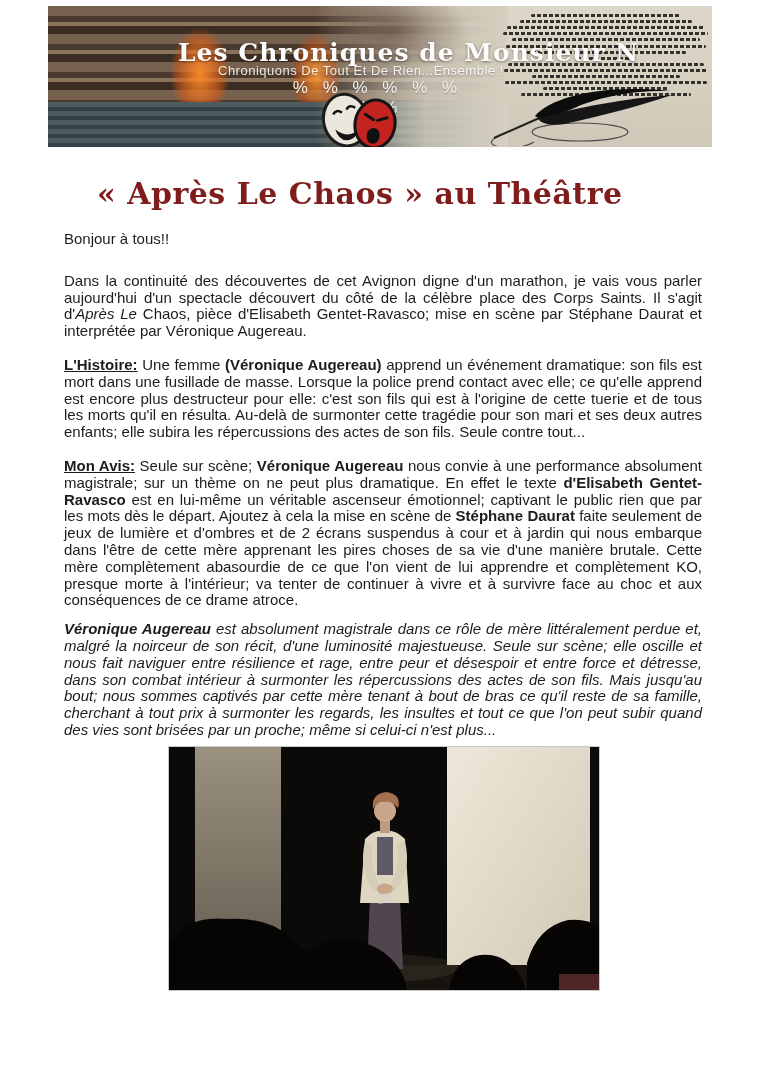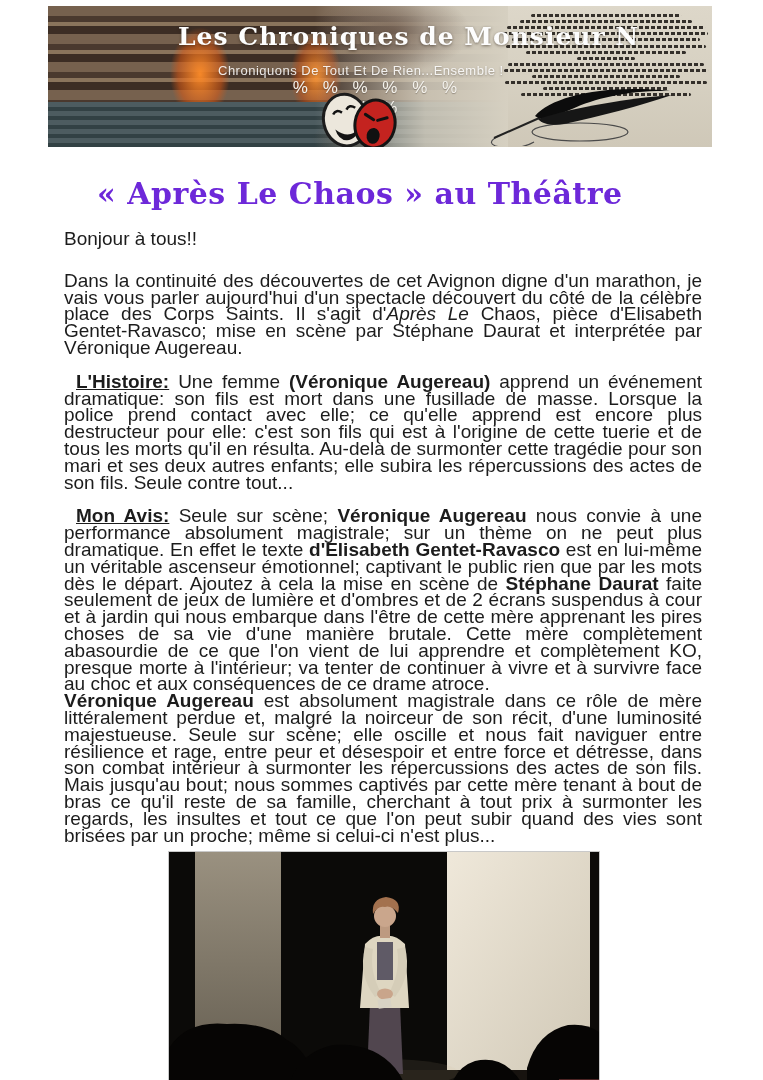--- a/index.html
+++ b/index.html
@@ -17,47 +17,47 @@
       repeating-linear-gradient(180deg,#76614e 0 10px,#4a392e 10px 16px,#8a745c 16px 20px,#3c2d24 20px 28px),
       #3a2c23;}
   .seats{position:absolute;left:0;top:96px;width:460px;height:45px;
     background:repeating-linear-gradient(180deg,#4d5c60 0 5px,#324144 5px 9px);}
   .theaterfade{position:absolute;left:0;top:0;width:460px;height:141px;
     background:linear-gradient(90deg, rgba(214,208,193,0) 58%, rgba(214,208,193,.85) 82%, #d6d0c1 100%);}
   .smudge{position:absolute;left:0;top:0;width:664px;height:141px;pointer-events:none;
     background:
       radial-gradient(ellipse 110px 60px at 52% 18%, rgba(78,52,38,.55), rgba(78,52,38,0) 70%),
       radial-gradient(ellipse 60px 30px at 46% 95%, rgba(90,70,55,.35), rgba(90,70,55,0) 70%);}
-  .site-title{position:absolute;left:130px;top:16px;width:430px;text-align:center;
+  .site-title{position:absolute;left:130px;top:32px;width:430px;text-align:center;
     font-family:"DejaVu Serif", serif;font-weight:bold;font-size:25px;color:#fdfdfd;
     text-shadow:0 1px 3px rgba(40,30,20,.55);letter-spacing:1px;white-space:nowrap;}
   .site-subtitle{position:absolute;left:170px;top:57px;width:350px;text-align:left;
     font-size:13px;color:rgba(255,255,255,.88);letter-spacing:.5px;white-space:nowrap;
     text-shadow:0 1px 2px rgba(60,50,40,.4);}
   .ornaments{position:absolute;left:238px;top:72px;width:180px;text-align:center;
     font-size:17px;color:#f5f3ee;word-spacing:6px;letter-spacing:2px;
     text-shadow:0 1px 1px rgba(80,70,60,.45);}
   .masks{position:absolute;left:253px;top:84px;}
   .quill{position:absolute;left:432px;top:76px;}
   .scriptlines{position:absolute;left:455px;top:5px;width:205px;text-align:center;}
   .scriptlines .sl{height:3px;margin:3.1px auto;border-radius:2px;
     background:repeating-linear-gradient(90deg,#34302b 0 4px, rgba(0,0,0,0) 4px 6px);}
 
   
   #article{position:absolute;left:64px;top:160px;width:638px;}
   h1{margin:14px 0 0 33px;font-family:"DejaVu Serif", serif;font-weight:bold;
-     font-size:30px;line-height:40px;color:#6d28d9;letter-spacing:.5px;}
-  .body-text{font-size:19px;line-height:16.8px;text-align:justify;margin:0;}
+     font-size:30px;line-height:40px;color:#7f1d1d;letter-spacing:.5px;}
+  .body-text{font-size:15px;line-height:16.8px;text-align:justify;margin:0;}
   .greeting{margin-top:17px;text-align:left;}
   .p-intro{margin-top:25px;}
   .p-block{margin-top:17px;}
-  .p-cont{margin-top:0;}
+  .p-cont{margin-top:12px;font-style:italic;}
   .b{font-weight:bold;}
   .i{font-style:italic;}
-  .u{text-decoration:underline;margin-left:12px;}
+  .u{text-decoration:underline;}
 
   
   #photo-wrap{margin:7px 0 0 104px;width:430px;height:243px;border:1px solid #c9c9c9;
     background:#0b0a08;line-height:0;}
   .closing{margin-top:9px;}
 </style>
 </head>
 <body>
 
 <div id="page">

